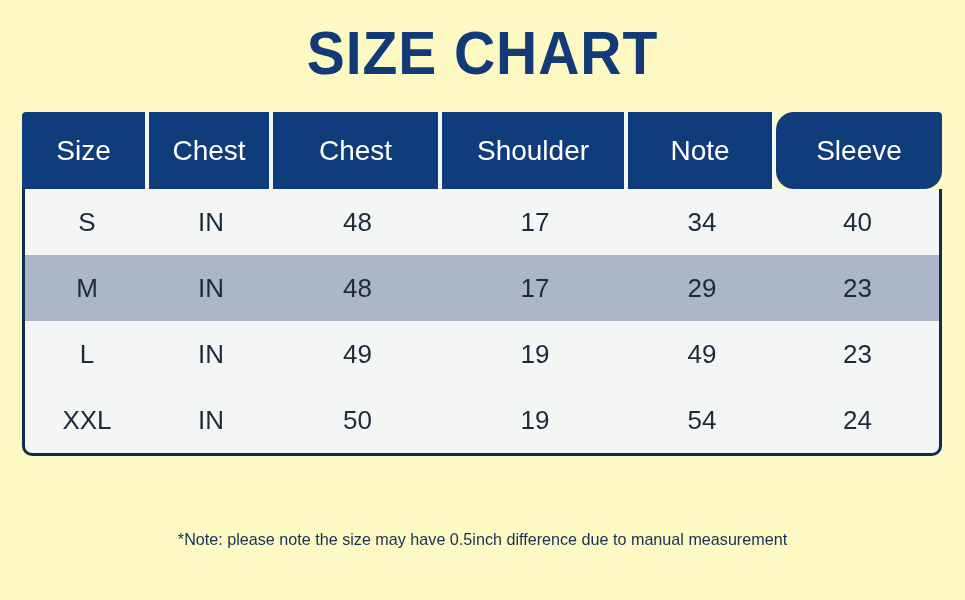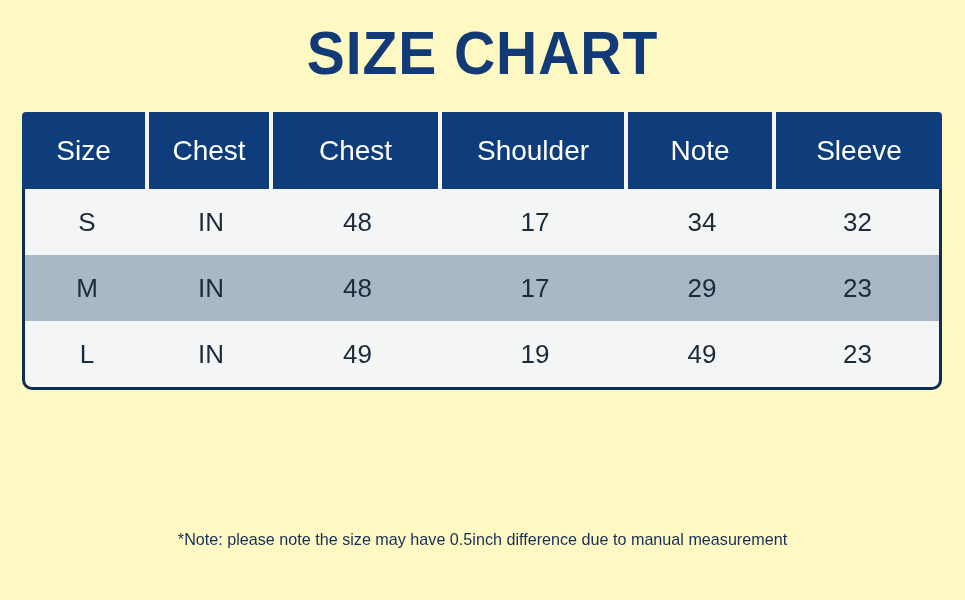--- a/index.html
+++ b/index.html
@@ -69,21 +69,21 @@
     font-weight: normal;
     height: 77px;
     padding: 0;
     text-align: center;
     vertical-align: middle;
     border-right: 4px solid #f5f7f7;
     box-sizing: border-box;
     line-height: 77px;
     white-space: nowrap;
   }
-  thead th:last-child { border-right: none; }
+  thead th:last-child { border-right: none; border-radius: 18px; }
   thead th.first { border-top-left-radius: 4px; }
   thead th.last  { border-top-right-radius: 4px; }
 
   
   tbody td {
     font-size: 26px;
     color: #1c2b3a;
     height: 66px;
     padding: 0;
     text-align: center;
@@ -143,37 +143,45 @@
           <th class="last">Sleeve</th>
         </tr>
       </thead>
       <tbody>
         <tr class="odd">
           <td>S</td>
           <td>IN</td>
           <td>48</td>
           <td>17</td>
           <td>34</td>
-          <td>32</td>
+          <td>40</td>
         </tr>
         <tr class="even">
           <td>M</td>
           <td>IN</td>
           <td>48</td>
           <td>17</td>
           <td>29</td>
           <td>23</td>
         </tr>
         <tr class="odd">
           <td>L</td>
           <td>IN</td>
           <td>49</td>
           <td>19</td>
           <td>49</td>
           <td>23</td>
         </tr>
+        <tr class="odd">
+          <td>XXL</td>
+          <td>IN</td>
+          <td>50</td>
+          <td>19</td>
+          <td>54</td>
+          <td>24</td>
+        </tr>
       </tbody>
     </table>
   </div>
 
   <div class="note">*Note: please note the size may have 0.5inch difference due to manual measurement</div>
 
 </div>
 
 </body></html>

